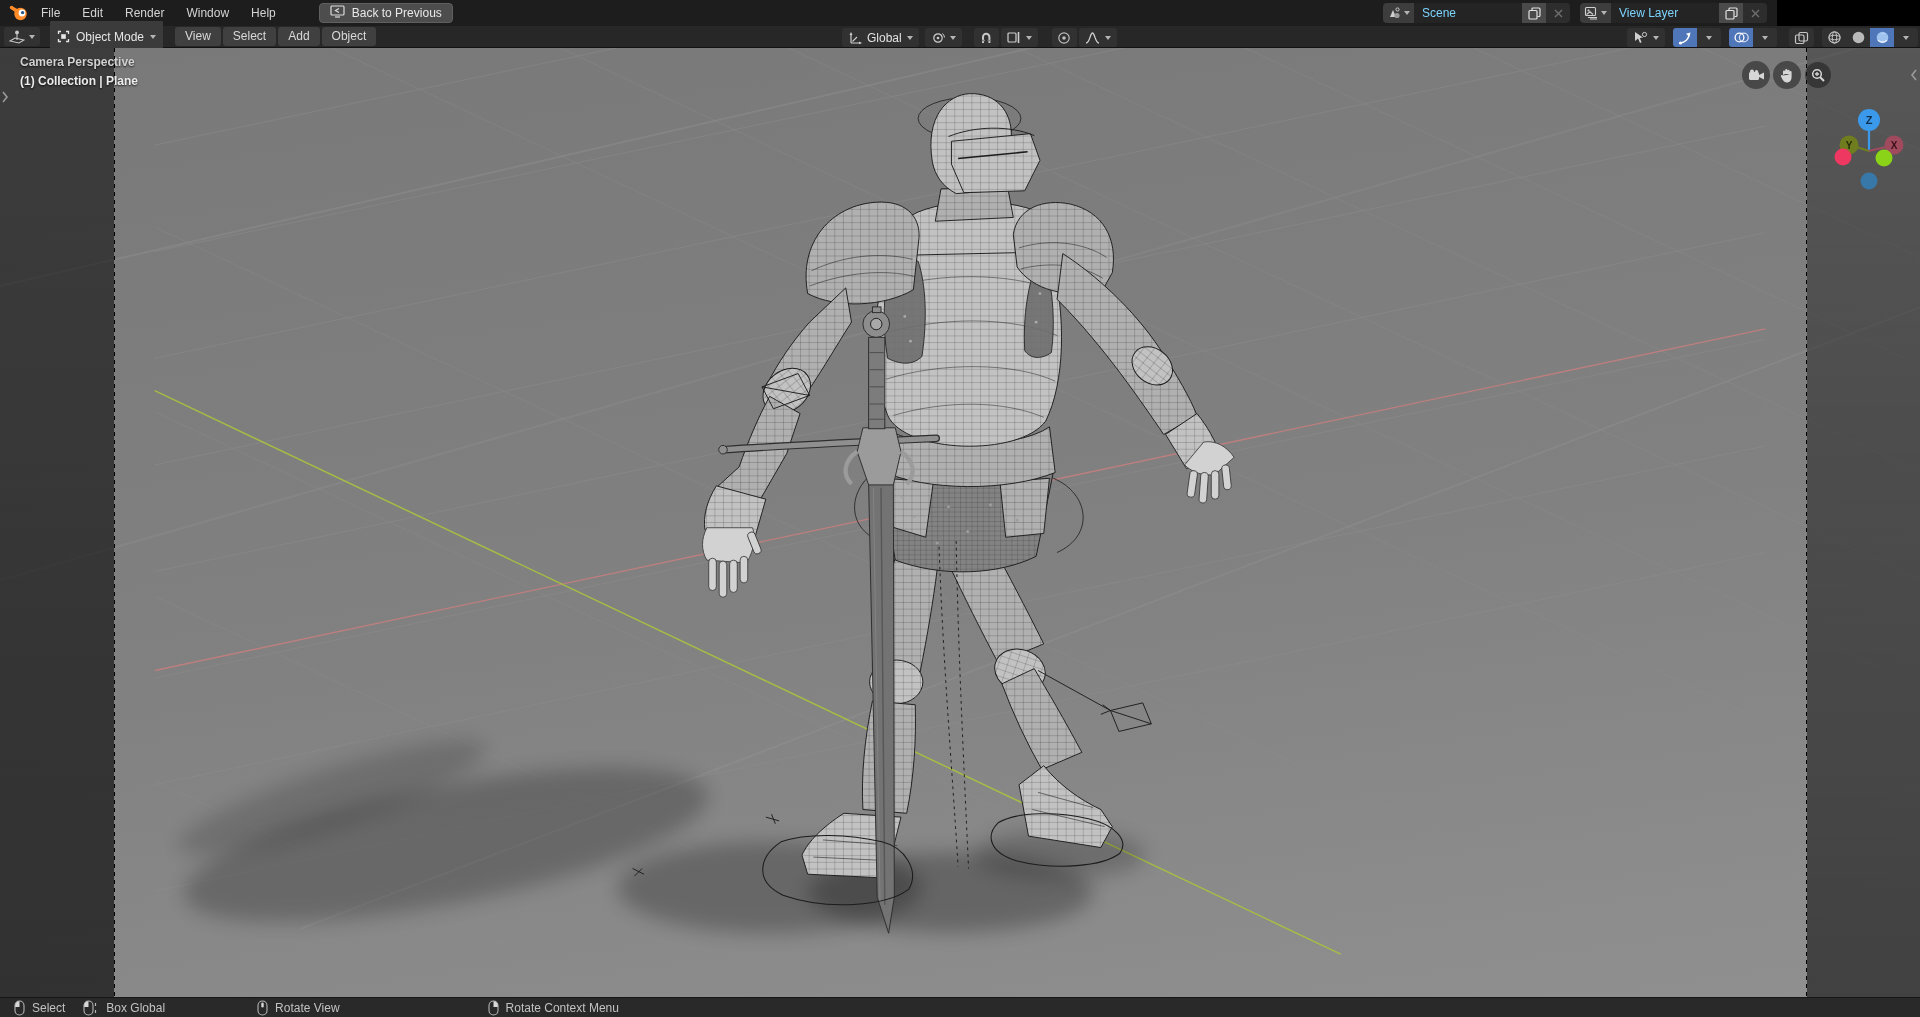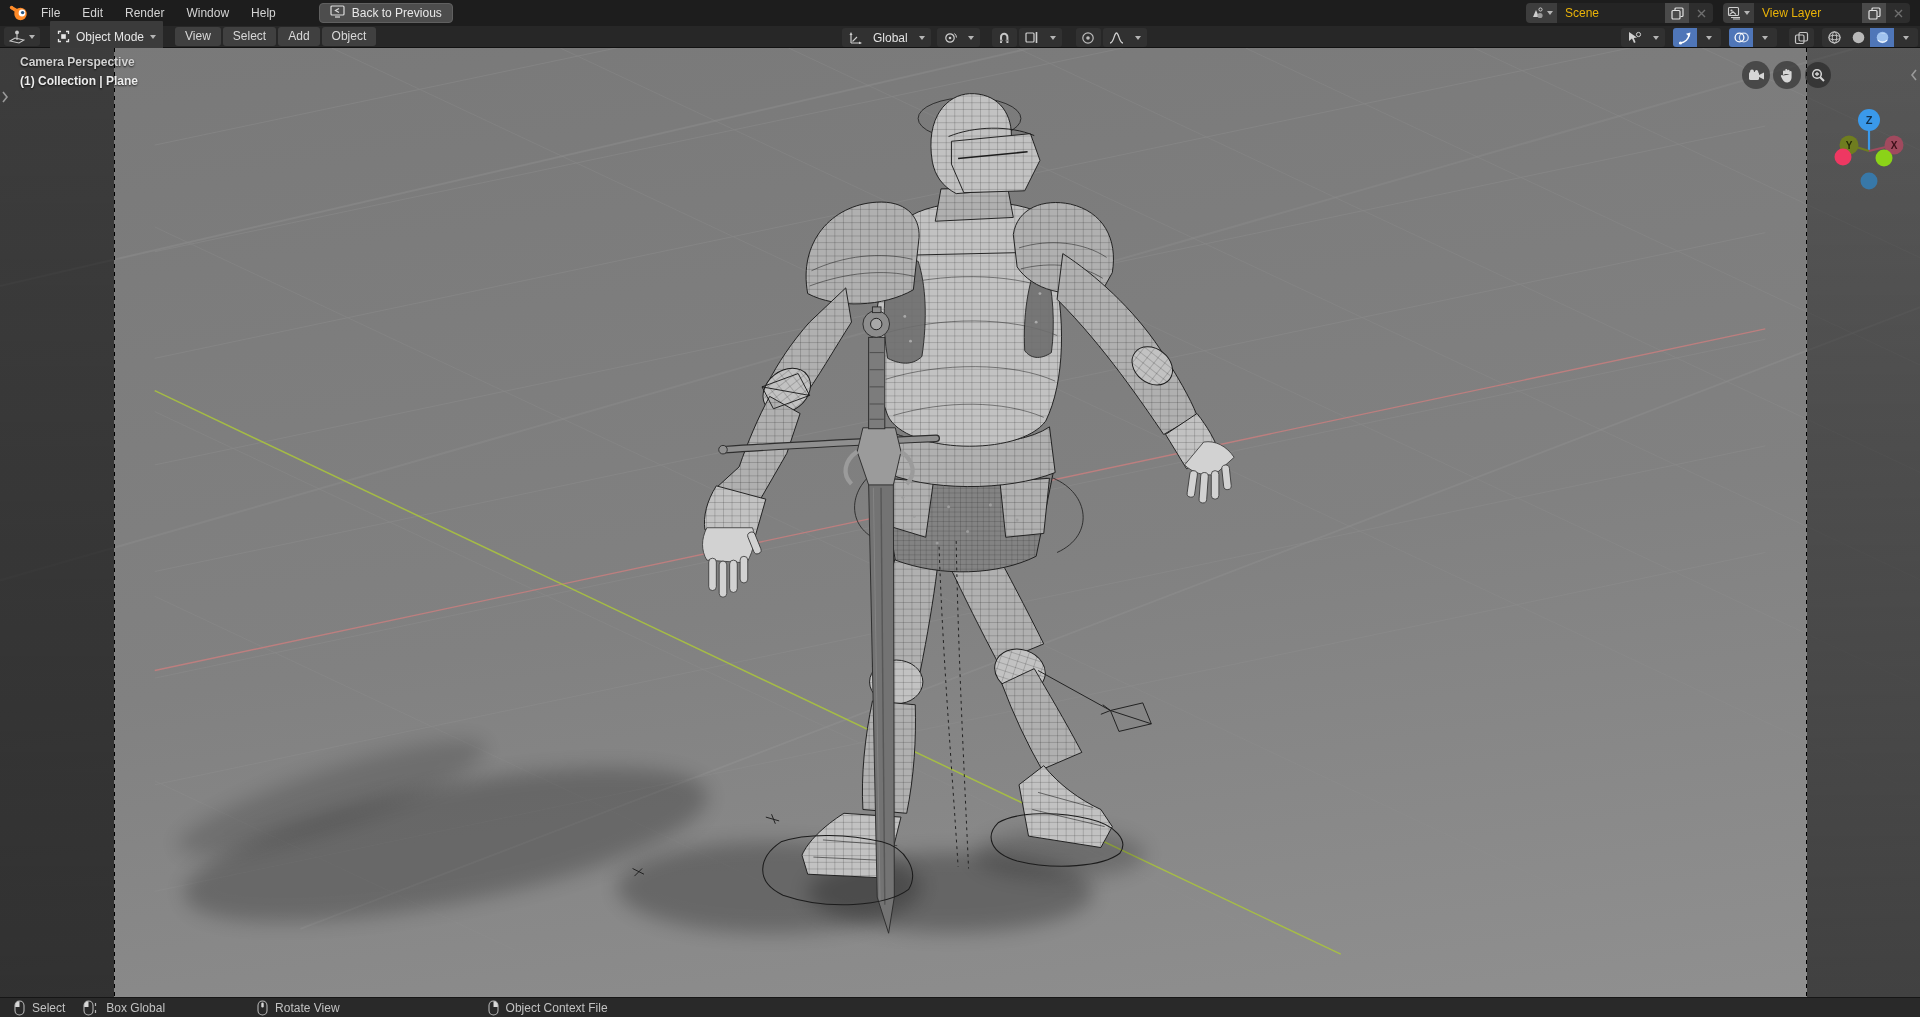--- a/index.html
+++ b/index.html
@@ -2,49 +2,49 @@
 <html><head>
 <meta charset="utf-8">
 <style>
   * { margin:0; padding:0; box-sizing:border-box; }
   html,body { width:1920px; height:1017px; overflow:hidden; background:#000;
               font-family:"Liberation Sans", sans-serif; font-size:12px; color:#d8d8d8;
               -webkit-font-smoothing:antialiased; }
   .app { position:relative; width:1920px; height:1017px; }
 
   
-  .topbar { position:absolute; left:0; top:0; width:1920px; height:26px; background:#1d1d1d;
+  .topbar { position:absolute; left:0; top:0; width:1777px; height:26px; background:#1d1d1d;
             display:flex; align-items:center; }
   .logo { width:22px; height:18px; margin-left:8px; display:flex; align-items:center; justify-content:center; }
   .menu-item { padding:0 11px; height:20px; line-height:20px; color:#d4d4d4; border-radius:3px; cursor:default; }
   .back-btn { margin-left:32px; display:flex; align-items:center; gap:7px; background:#4d4d4d;
               border:1px solid #606060; border-radius:4px; height:20px; padding:0 10px; color:#e8e8e8; }
   .tb-spacer { flex:1; }
   .id-widget { display:flex; align-items:center; height:20px; margin-right:10px; }
   .id-icon-btn { background:#3d3d3d; height:20px; display:flex; align-items:center; padding:0 4px;
                  border-radius:4px 0 0 4px; gap:2px; }
-  .id-field { background:#242424; height:20px; line-height:20px; padding:0 8px; width:108px; color:#eab308; }
+  .id-field { background:#242424; height:20px; line-height:20px; padding:0 8px; width:108px; color:#7dd3fc; }
   .id-copy { background:#4a4a4a; height:20px; width:24px; display:flex; align-items:center; justify-content:center; }
   .id-x { background:#2d2d2d; height:20px; width:24px; display:flex; align-items:center; justify-content:center;
           border-radius:0 4px 4px 0; }
   .chev { width:0; height:0; border-left:3.5px solid transparent; border-right:3.5px solid transparent;
           border-top:4px solid #b5b5b5; display:inline-block; }
 
   
   .toolheader { position:absolute; left:0; top:26px; width:1920px; height:22px; background:#272727;
                 border-bottom:1px solid #121212; display:flex; align-items:center; }
   .th-btn { background:#323232; height:19px; border-radius:3px; display:flex; align-items:center;
             padding:0 5px; gap:4px; margin-left:4px; }
   .mode-dd { background:#3b3b3b; height:19px; border-radius:1px; display:flex; align-items:center;
              gap:6px; padding:16px 7px; margin-left:10px; color:#e6e6e6; }
   .th-menu { padding:0 10px; height:19px; line-height:19px; background:#404040; border-radius:3px;
              margin-left:2px; color:#d8d8d8; }
   .th-center { position:absolute; left:836px; top:1px; display:flex; align-items:center; height:21px; }
   .th-right  { position:absolute; right:2px; top:1px; display:flex; align-items:center; height:21px; }
-  .dd { background:#313131; height:19px; border-radius:3px; display:flex; align-items:center; gap:11px;
+  .dd { background:#313131; height:19px; border-radius:3px; display:flex; align-items:center; gap:5px;
         padding:0 6px; margin-left:6px; color:#e2e2e2; }
   .tgl { background:#313131; height:19px; width:25px; border-radius:3px; display:flex; align-items:center;
          justify-content:center; margin-left:6px; }
   .tgl.on { background:#4f76b8; }
   .seg { display:flex; margin-left:6px; }
   .seg .tgl { margin-left:0; border-radius:0; width:24px; }
   .seg .tgl:first-child { border-radius:3px 0 0 3px; }
   .seg .tgl:last-child { border-radius:0 3px 3px 0; }
 
   
@@ -528,17 +528,17 @@
         <rect x="1" y="1" width="9" height="14" rx="4.5" fill="none" stroke="#b5b5b5" stroke-width="1.1"></rect>
         <rect x="4.3" y="2.5" width="2.4" height="5" rx="1.2" fill="#d8d8d8"></rect>
       </svg>
       <span>Rotate View</span>
     </div>
     <div class="hint" style="margin-left:148px">
       <svg width="11" height="16" viewBox="0 0 11 16">
         <rect x="1" y="1" width="9" height="14" rx="4.5" fill="none" stroke="#b5b5b5" stroke-width="1.1"></rect>
         <path d="M9.8 5 A4.3 4.3 0 0 0 5.5 1.2 V7 H9.8 Z" fill="#d8d8d8"></path>
       </svg>
-      <span>Object Context File</span>
+      <span>Rotate Context Menu</span>
     </div>
   </div>
 
 </div>
 
 </body></html>

